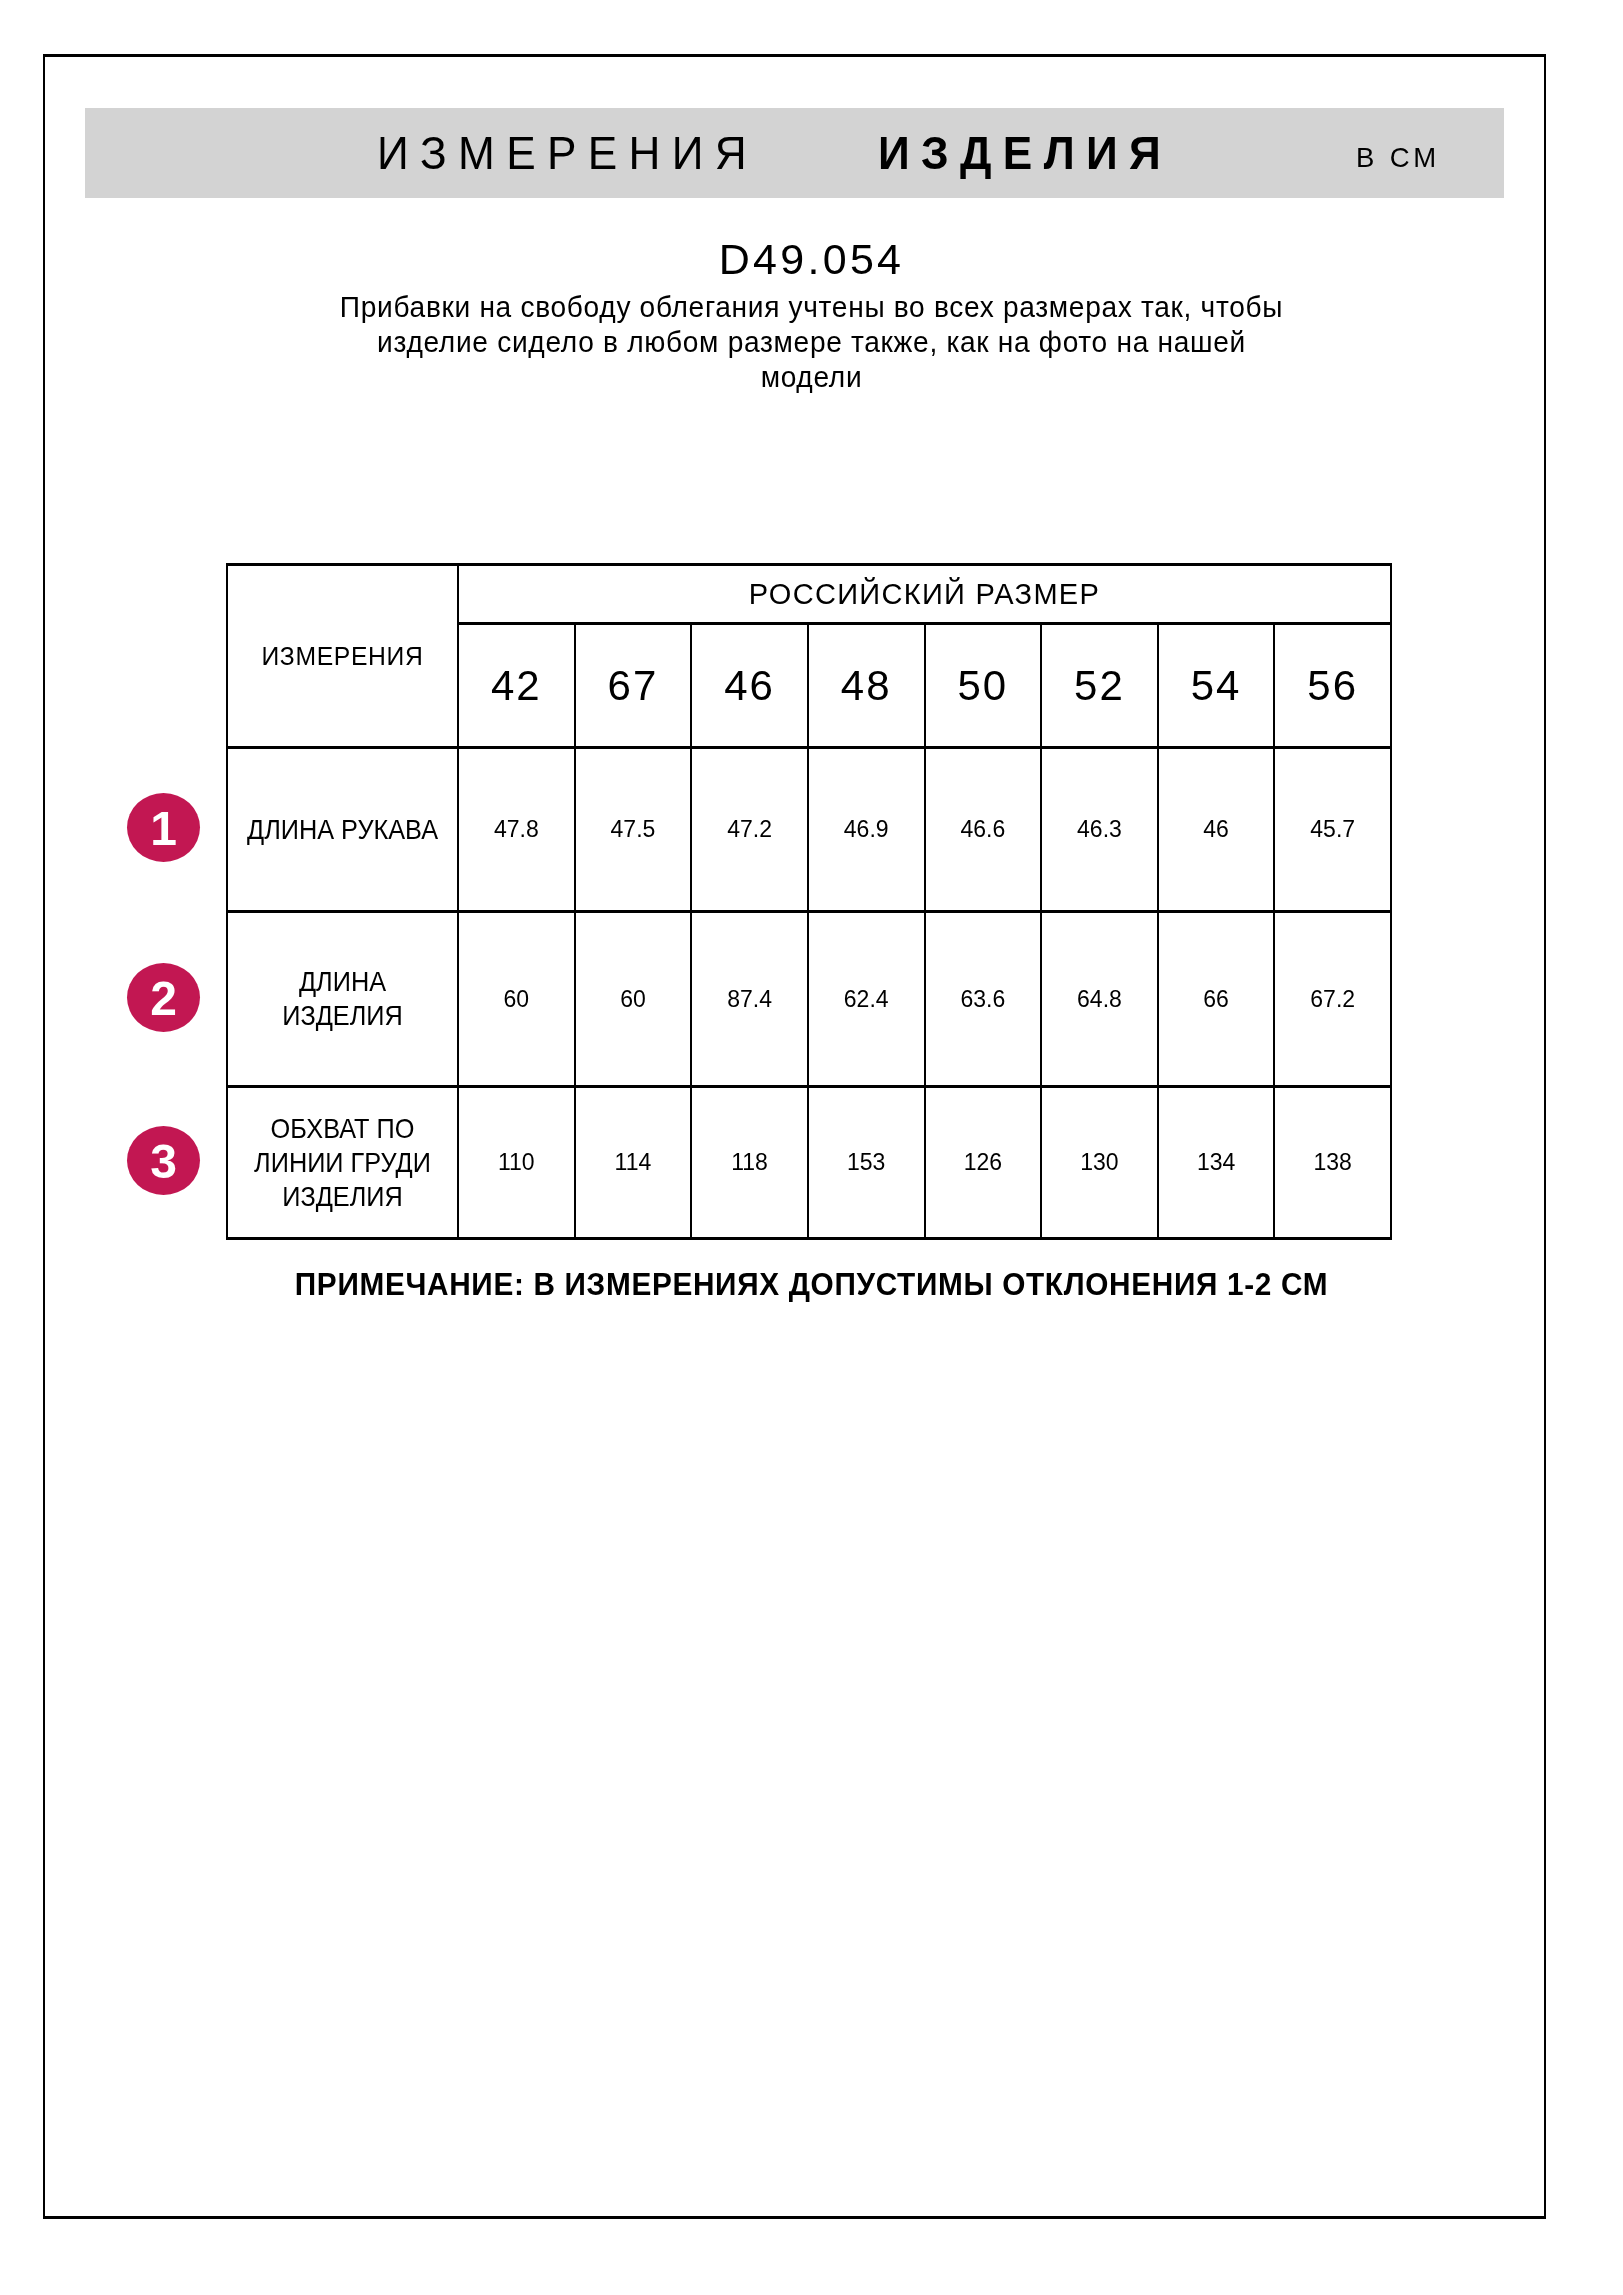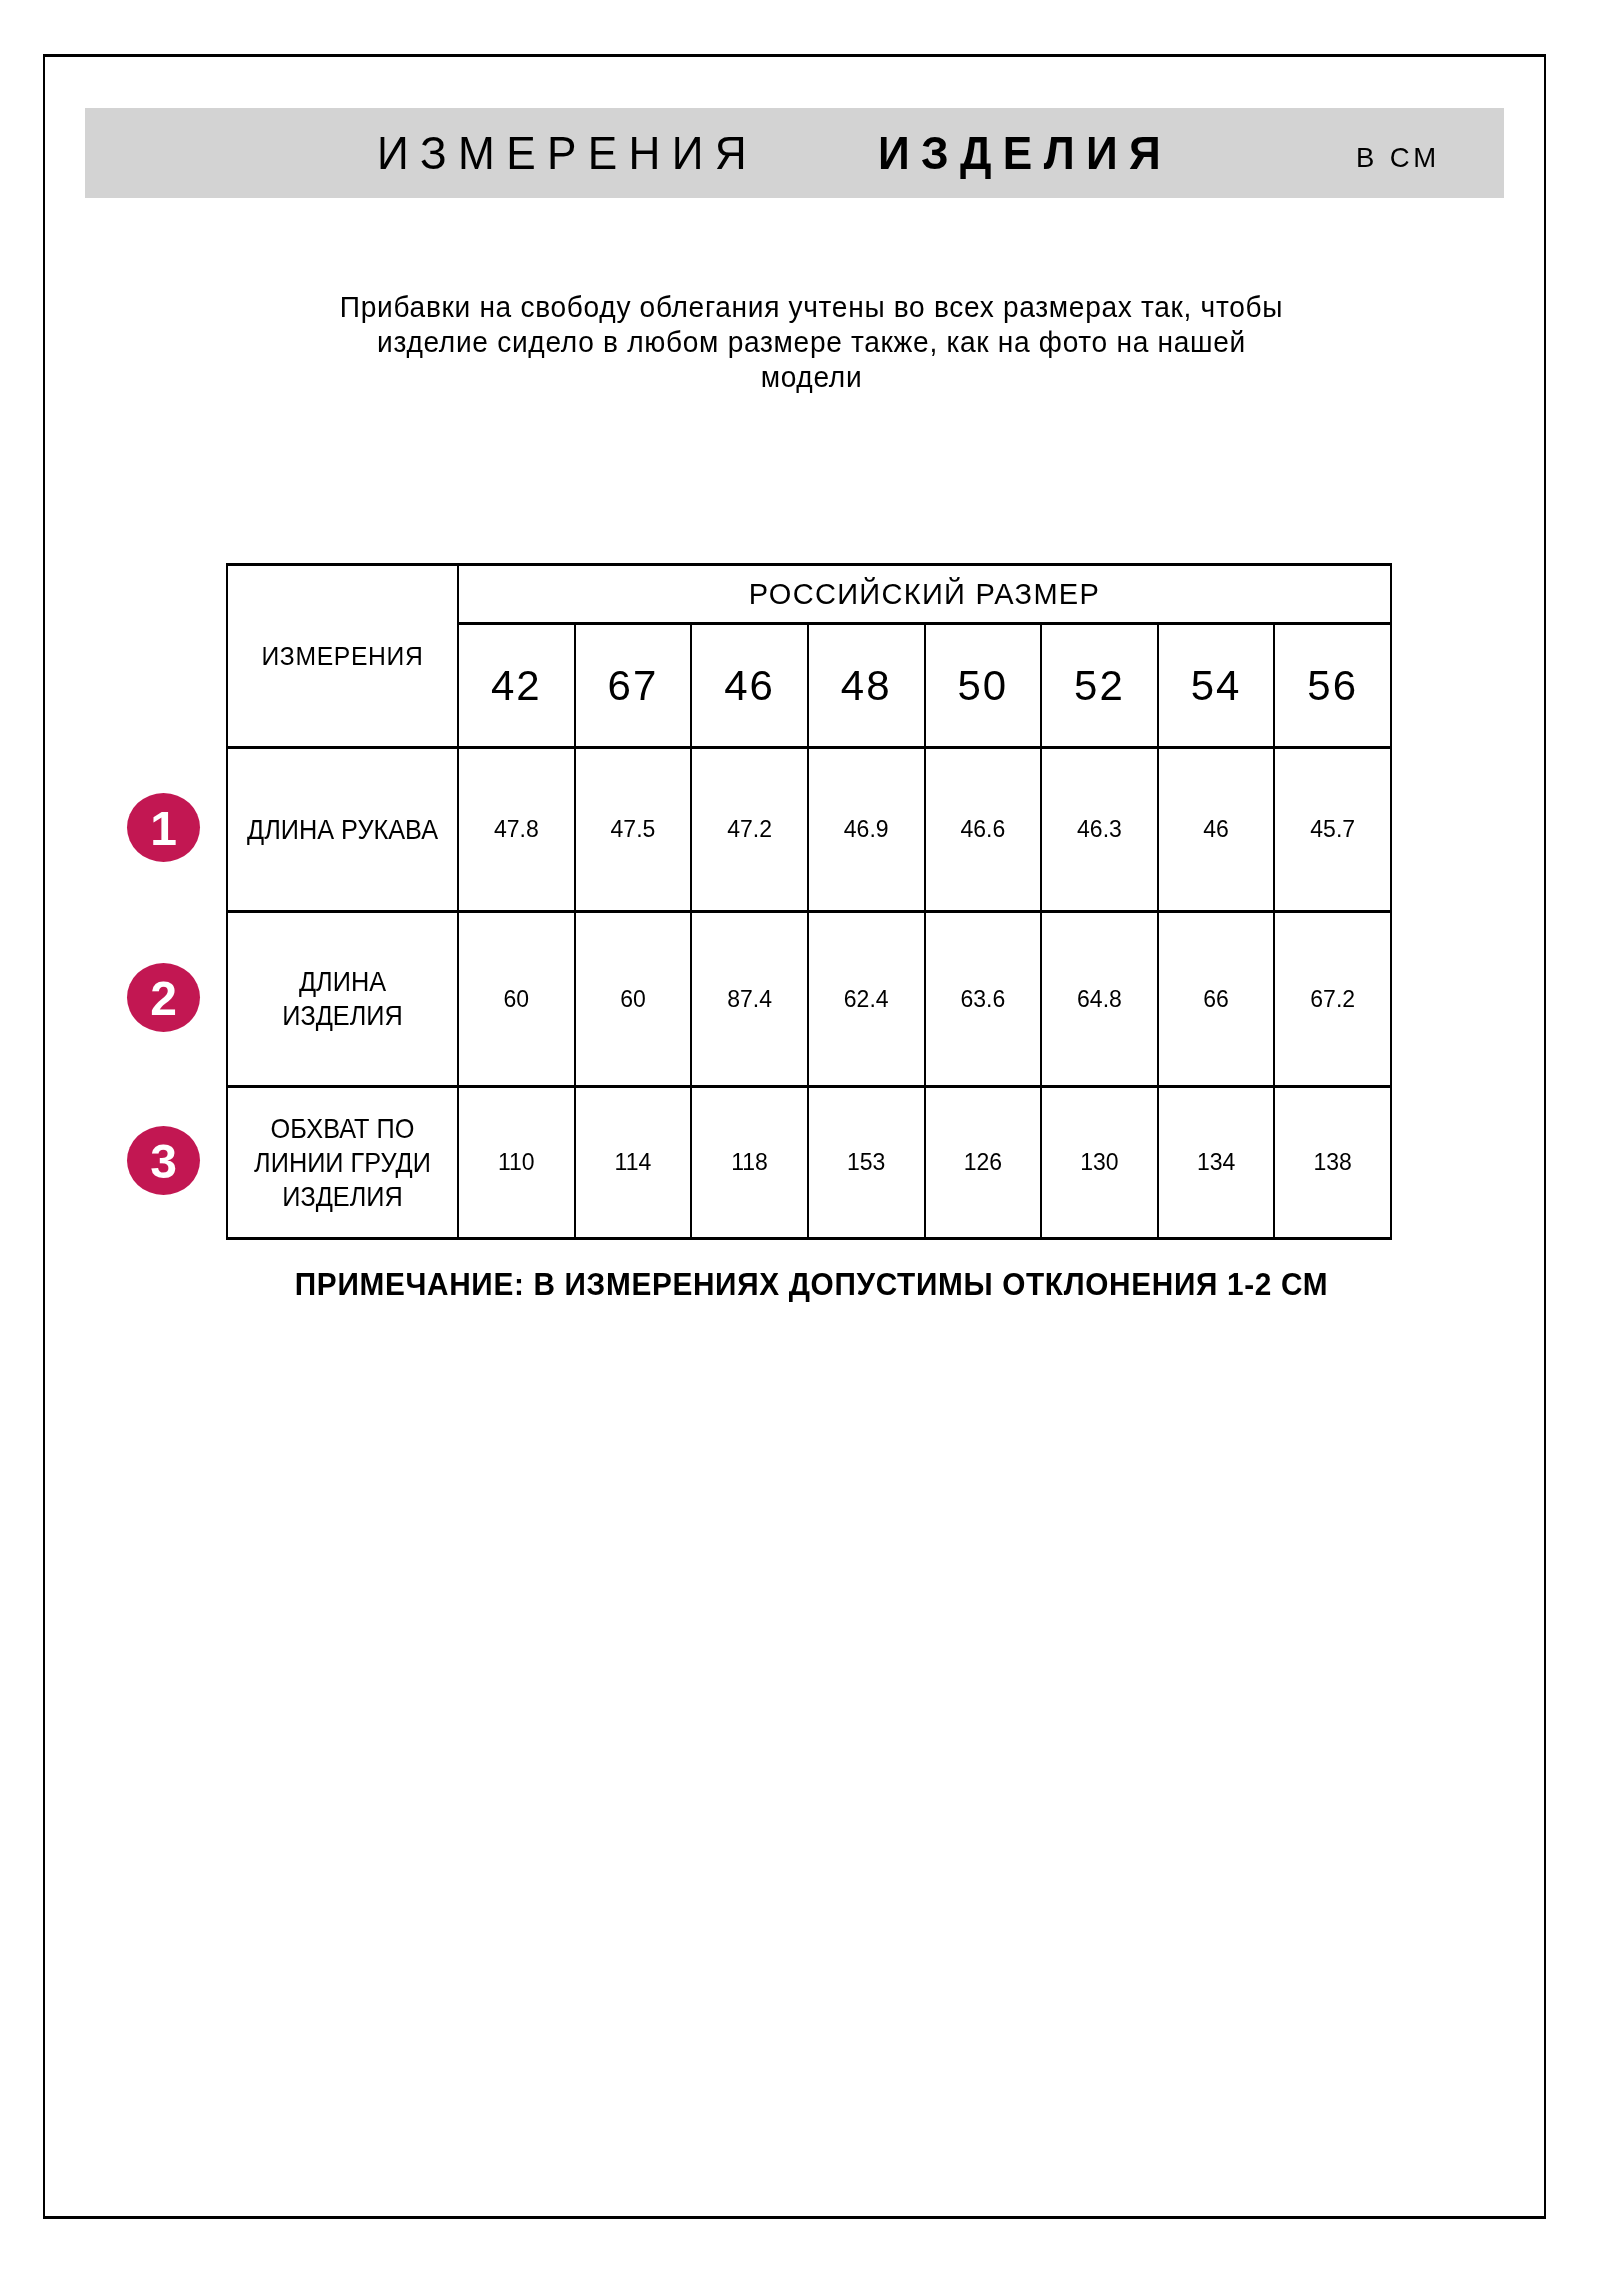--- a/index.html
+++ b/index.html
@@ -94,20 +94,21 @@
 <div class="canvas">
 
   <div class="page-frame"></div>
 
   <div class="title-band" style="background:#D3D3D3;">
     <span class="title-word w1">ИЗМЕРЕНИЯ</span>
     <span class="title-word w2">ИЗДЕЛИЯ</span>
     <span class="title-unit">В СМ</span>
   </div>
 
+  <div class="product-code">D49.054</div>
 
   <div class="description">Прибавки на свободу облегания учтены во всех размерах так, чтобы
 изделие сидело в любом размере также, как на фото на нашей
 модели</div>
 
   <table class="size-table">
     <colgroup>
       <col style="width:231px">
       <col>
         <col>

